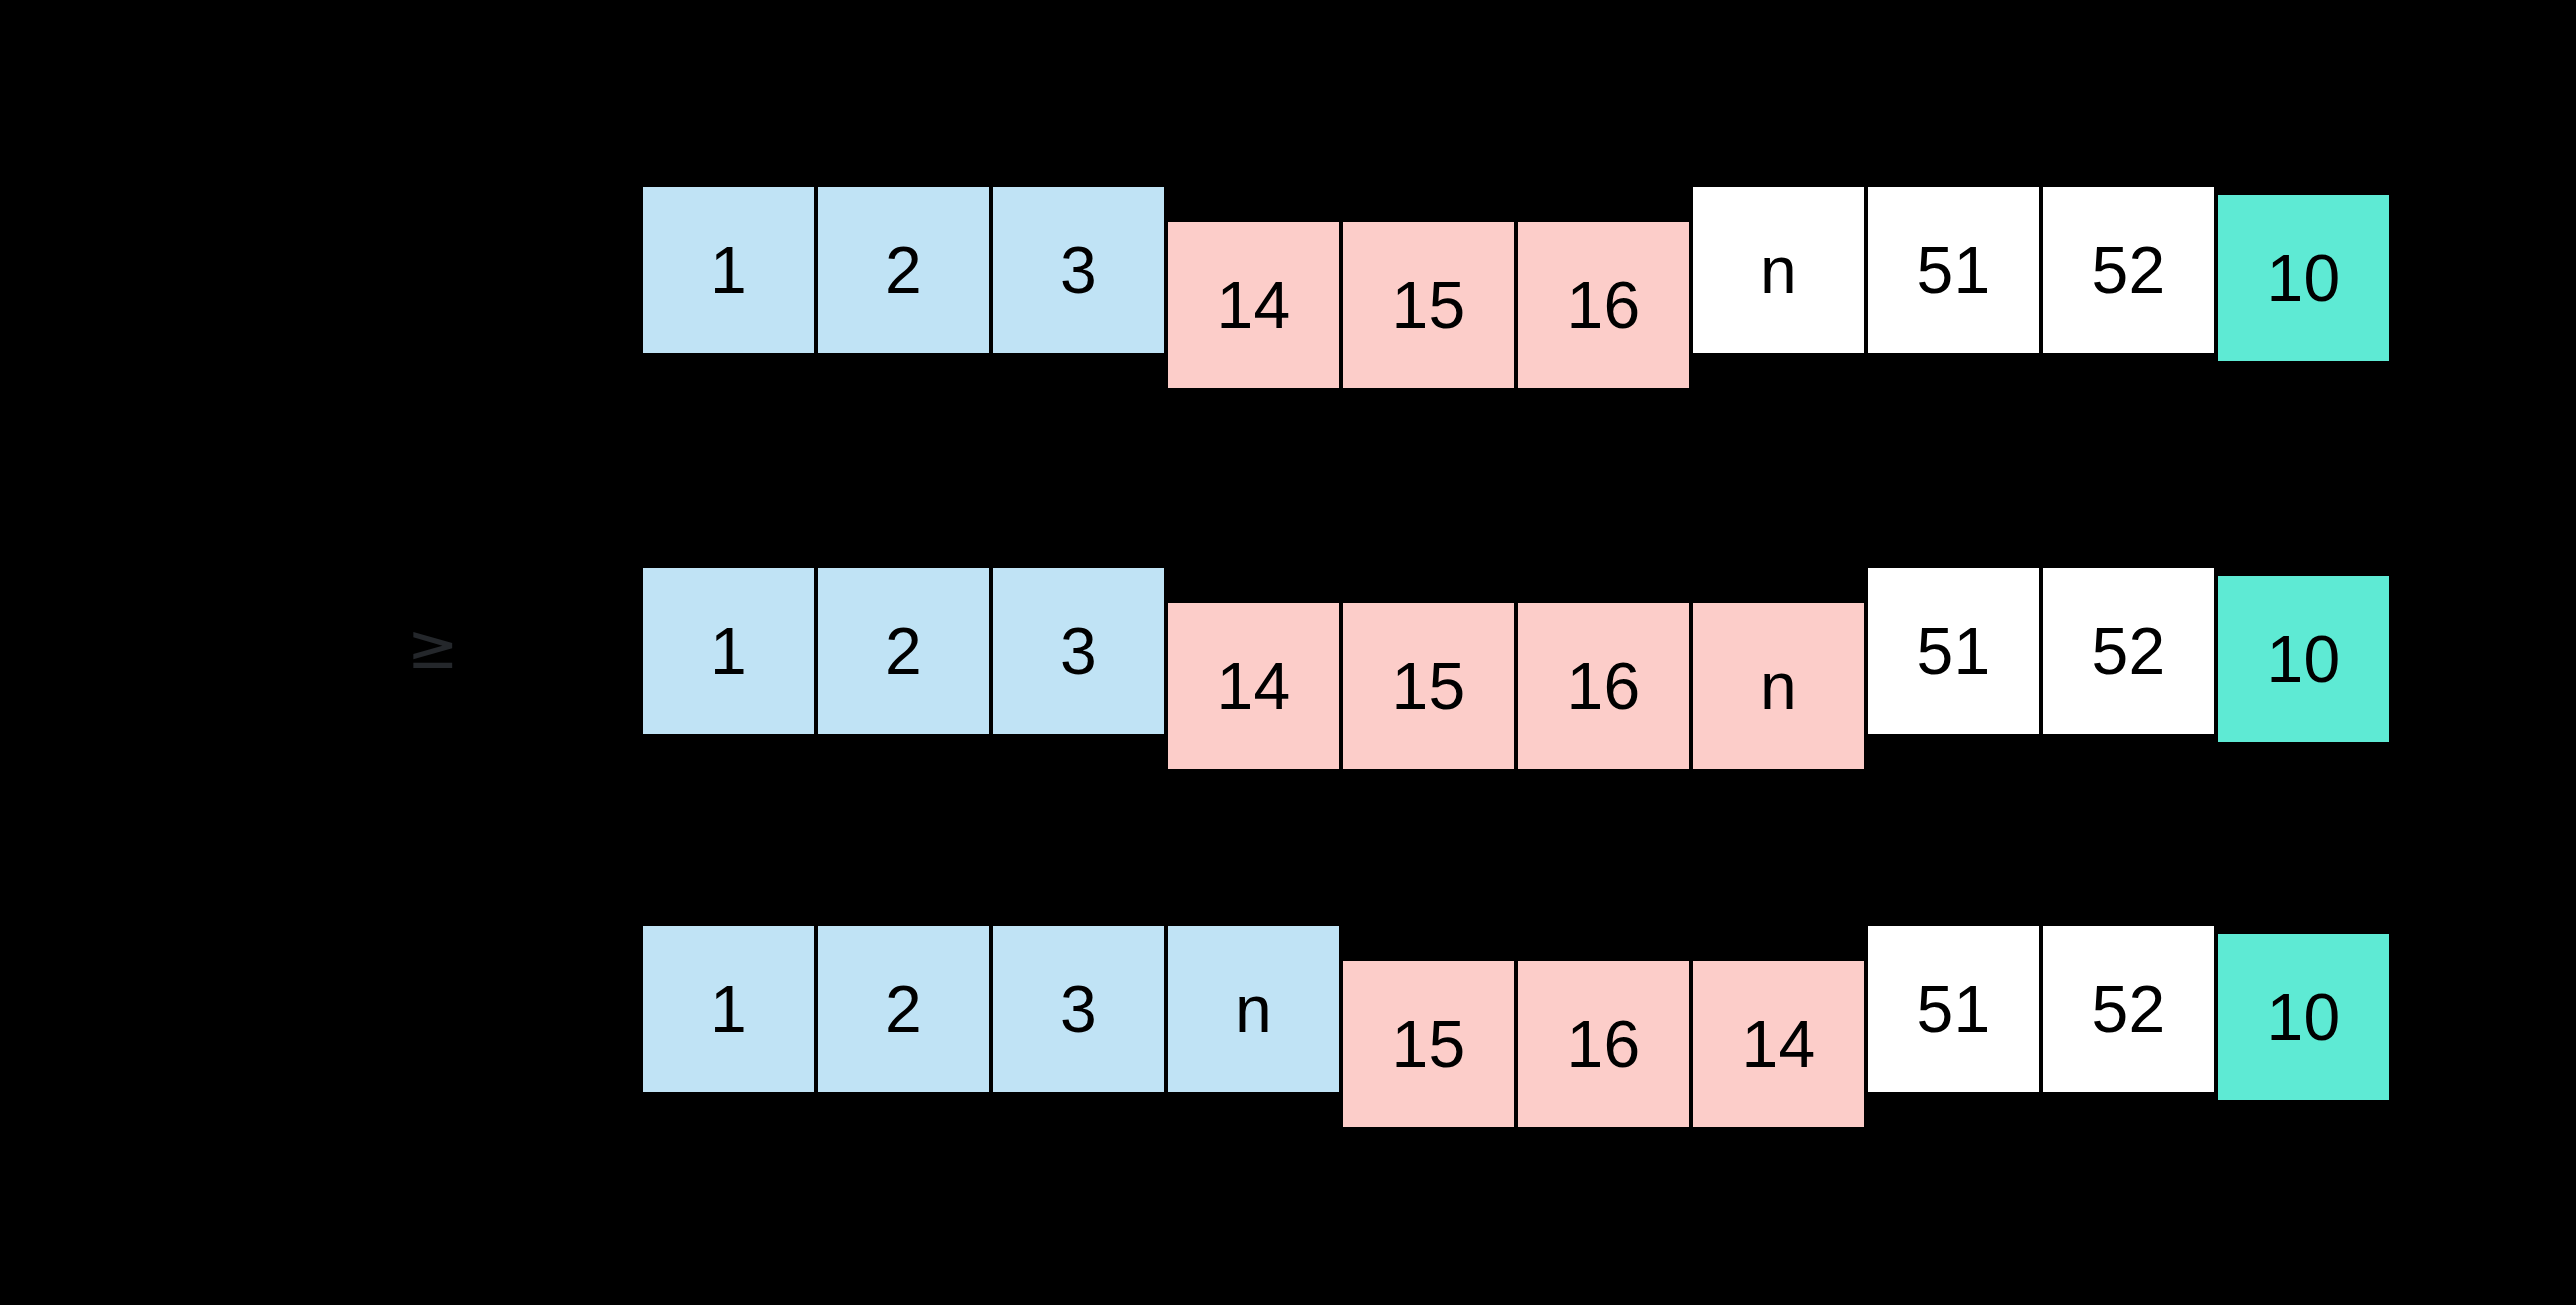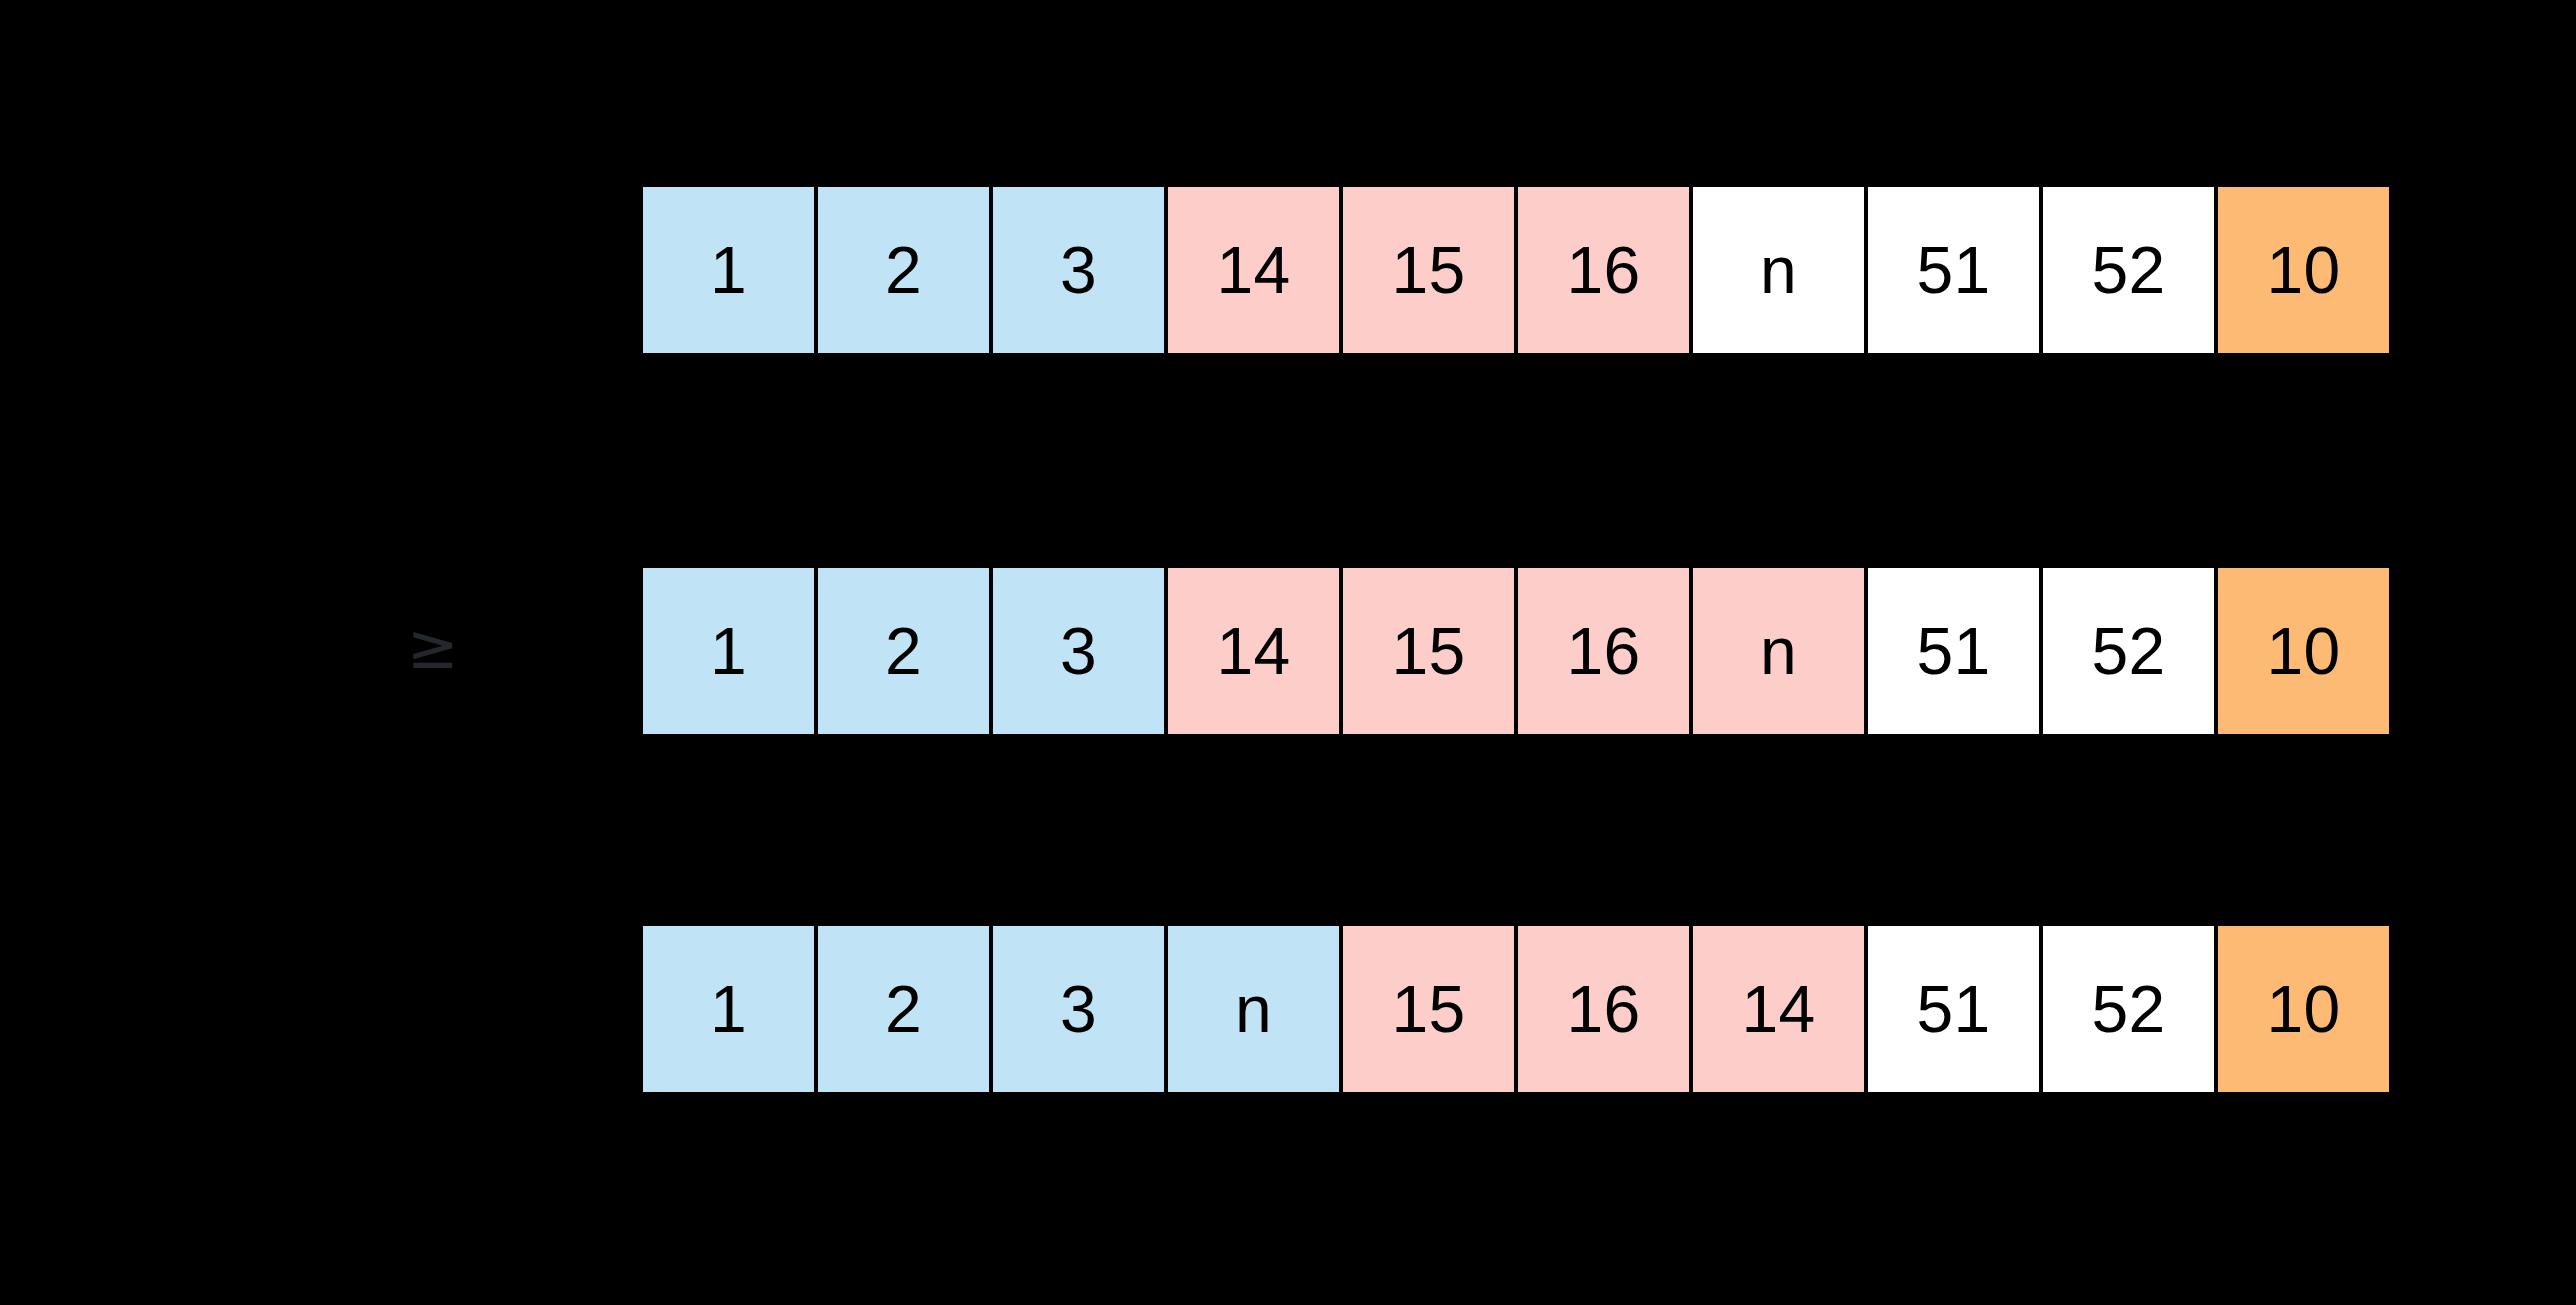--- a/index.html
+++ b/index.html
@@ -53,23 +53,23 @@
     font-size: 66px;
     line-height: 1;
     color: #000000;
     border-left: 2.2px solid #000000;
     border-right: 2.2px solid #000000;
     letter-spacing: 0.4px;
   }
   .cell:first-child { border-left: 2.2px solid #000000; }
 
   .cell.blue  { background: #c0e3f5; }
-  .cell.pink  { background: #fccdc9; }
+  .cell.pink  { background: #fccdc9; margin-top: 35px; }
   .cell.white { background: #ffffff; }
-  .cell.gray  { background: #fdba74; }
+  .cell.gray  { background: #5eead4; margin-top: 8px; }
 </style>
 </head>
 <body>
 
 <div id="stage">
 
   <div class="margin-symbol" style="left:407px; top:616px;">≥</div>
 
   <div class="array-row" id="row-0" style="left:641px; top:187px;">
       <div class="cell blue">1</div>

